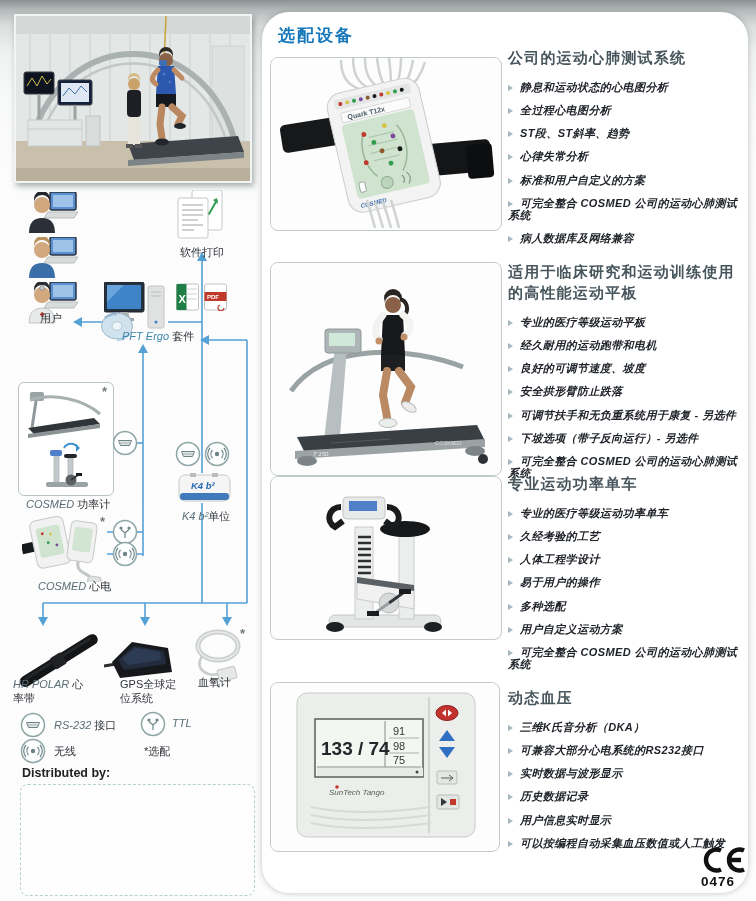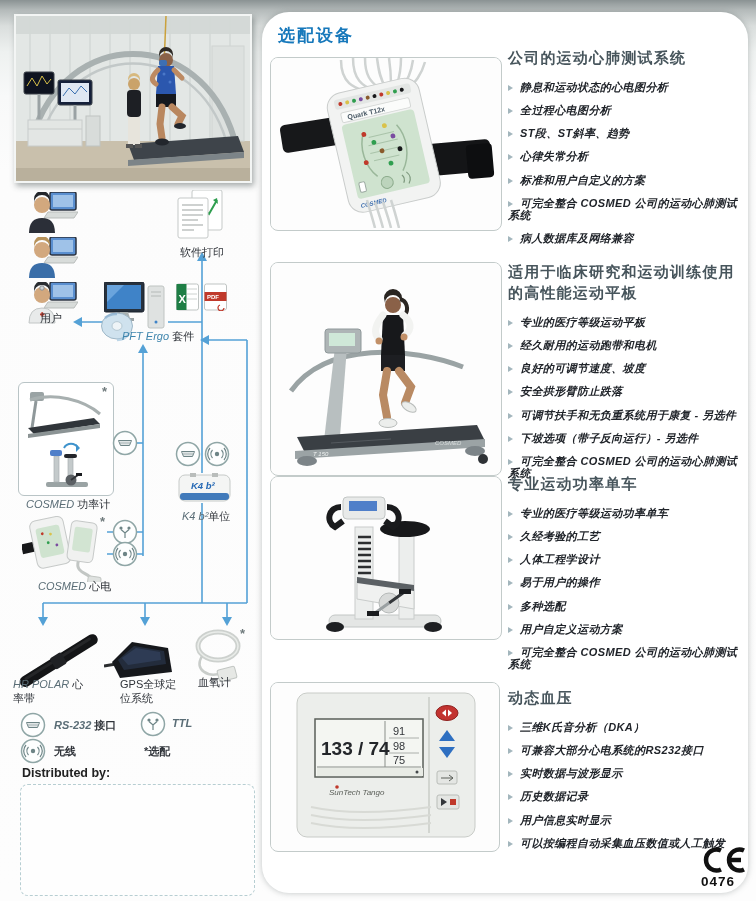--- a/index.html
+++ b/index.html
@@ -8,21 +8,21 @@
         background:linear-gradient(180deg,#8a9293 0px,#b4baba 10px,#dadedd 26px,#eef1f0 52px,#f8f9f9 96px,#fcfcfc 170px,#fdfdfd 100%);}
   .abs{position:absolute;}
   
   .photo-frame{left:14px;top:14px;width:234px;height:165px;border:2px solid #f3f5f4;
                box-shadow:2px 3px 6px rgba(60,70,70,.45);background:#e3e7e5;}
   .dlabel{font-size:11px;color:#30343a;line-height:1.25;}
   .dlabel .en{font-style:italic;color:#5a6d76;}
   .dlabel .en.blue{color:#3e85ad;text-align:center;}
   .ergo-box{left:18px;top:382px;width:94px;height:112px;border:1px solid #b9c4c6;border-radius:6px;background:#fff;}
   .asterisk{font-size:13px;font-weight:bold;color:#6f7a7c;}
-  .legend-label{font-size:11px;color:#30343a;font-weight:bold;}
+  .legend-label{font-size:11px;color:#30343a;}
   .legend-label .en{font-style:italic;color:#5a6d76;}
   .distributed{font-size:12.5px;font-weight:bold;color:#222;}
   .dash-box{left:20px;top:784px;width:233px;height:110px;border:1.5px dashed #b7ced2;border-radius:8px;background:#fefefe;}
   
   .card{left:262px;top:12px;width:486px;height:881px;background:#fff;border-radius:27px;
         box-shadow:0 0 6px rgba(100,110,110,.4);}
   .card-header{left:16px;top:12px;font-size:17px;font-weight:bold;color:#1678bb;letter-spacing:2px;}
   .product-box{border:1px solid #c3cbca;border-radius:8px;background:#fdfdfd;overflow:hidden;}
   .sec-title{font-family:"DejaVu Serif",serif;font-size:15px;color:#47555c;font-weight:600;
              letter-spacing:1.2px;margin:0;line-height:1.4;}

